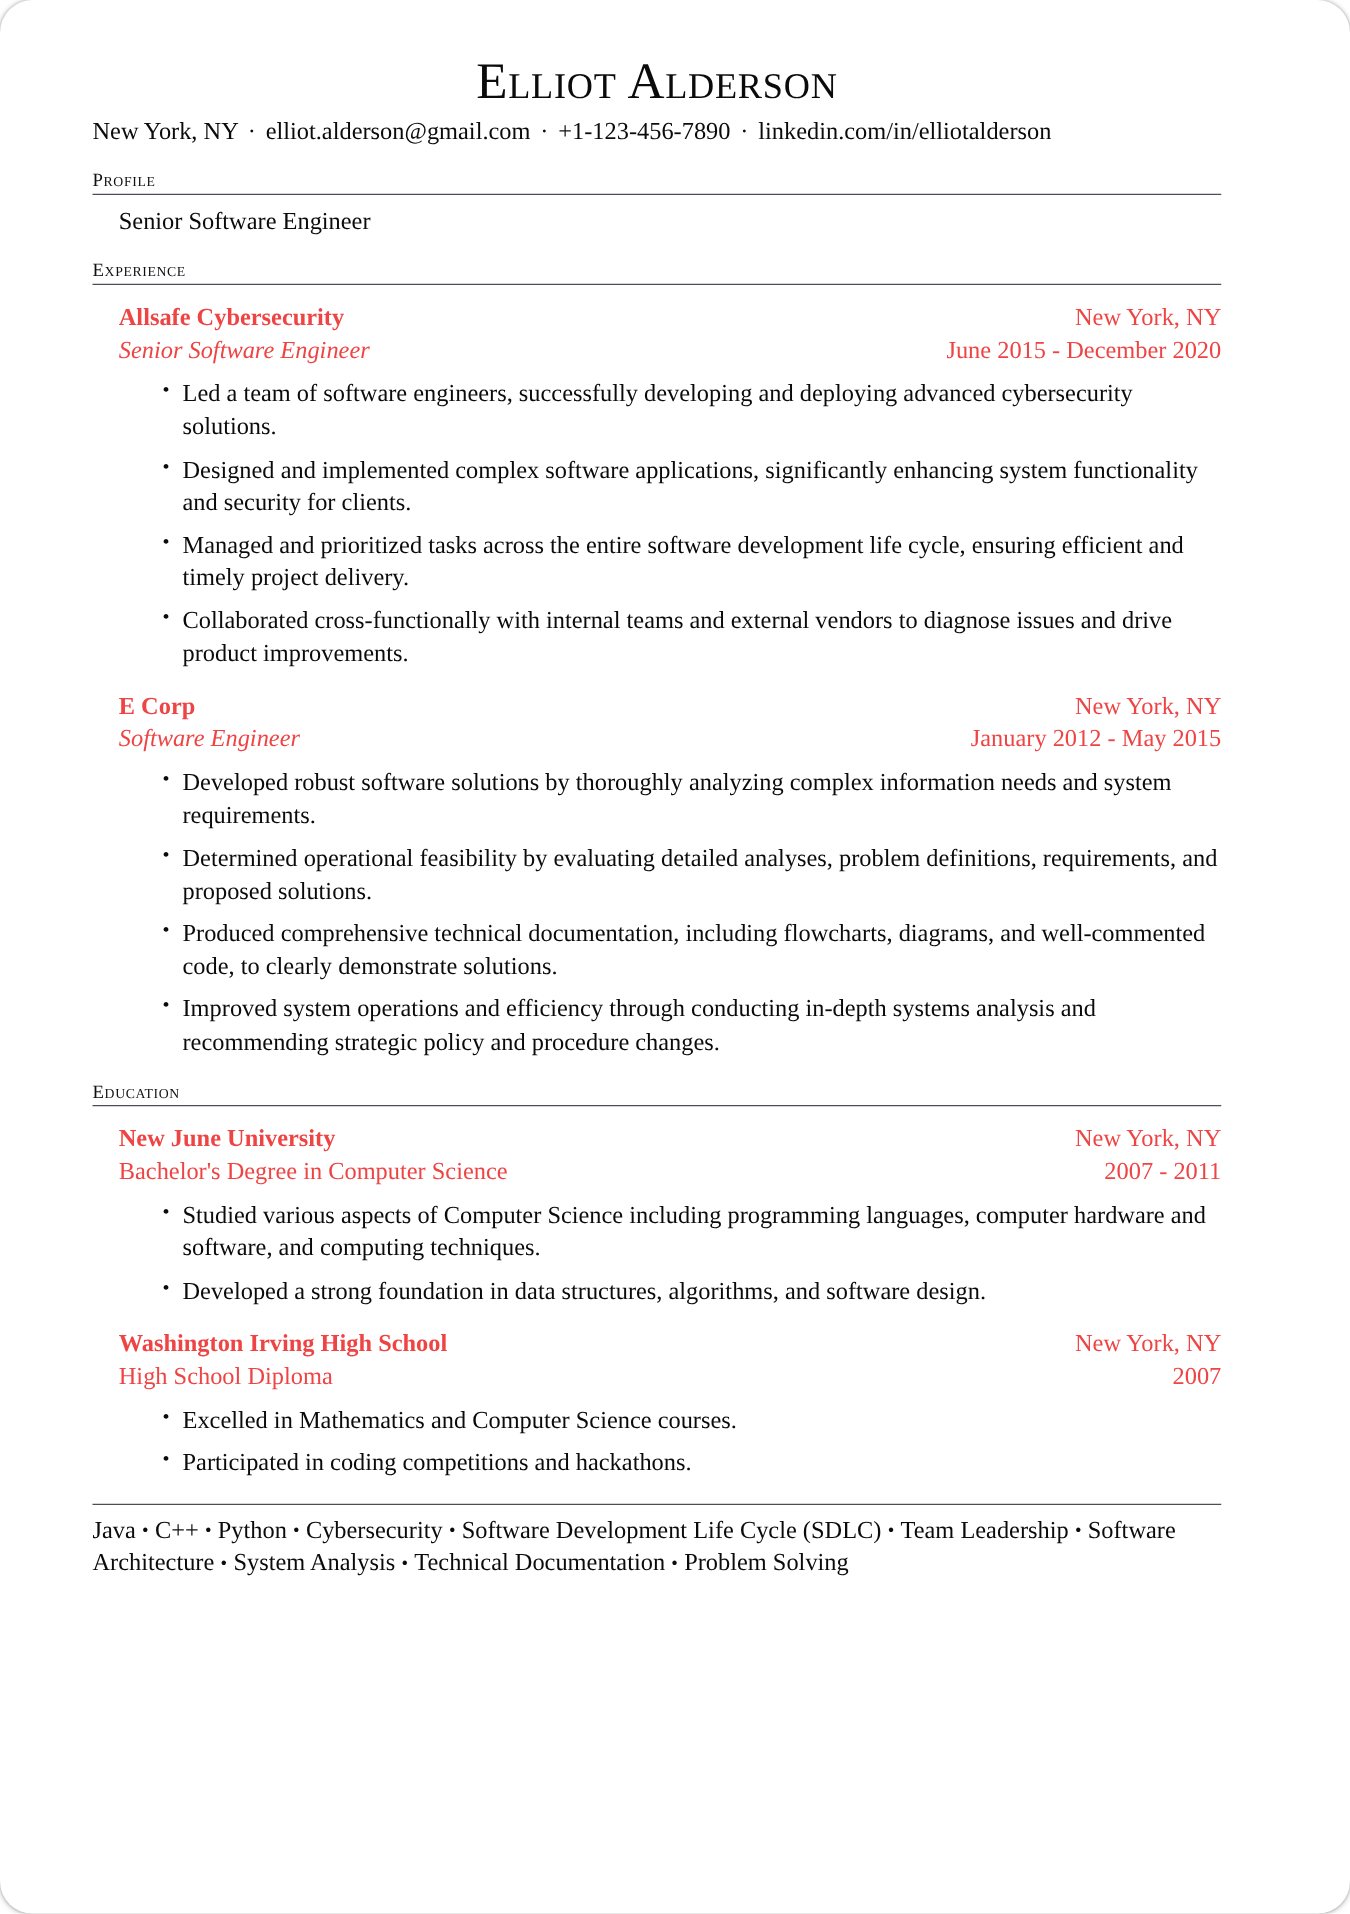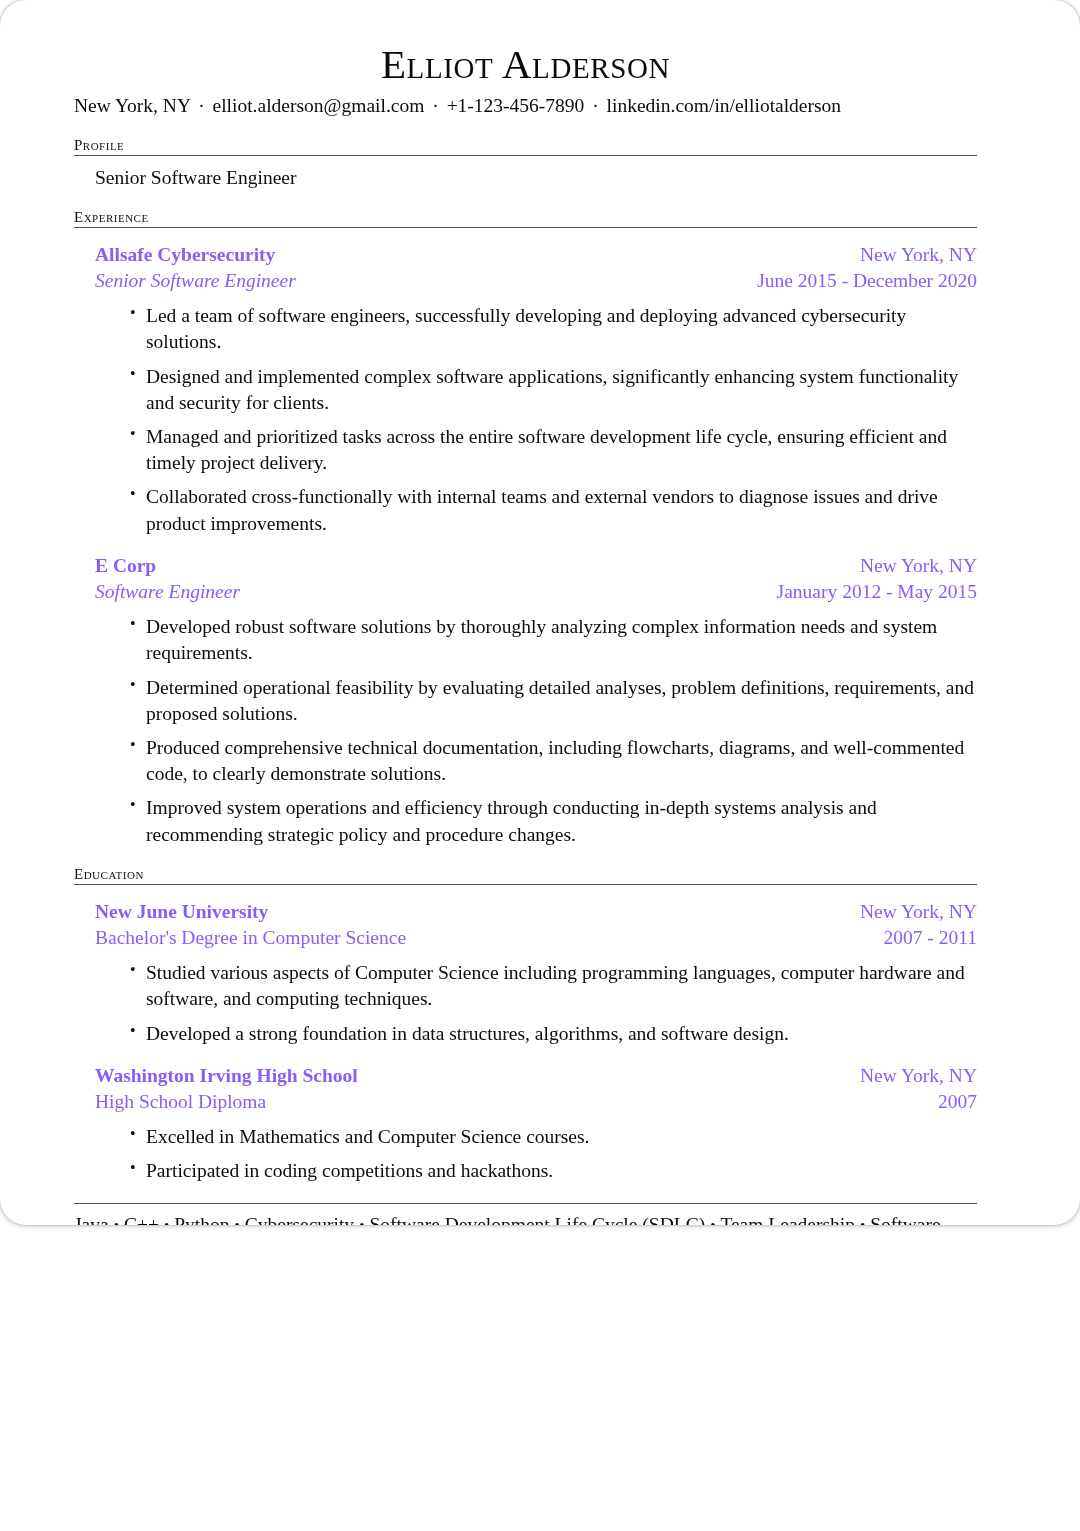--- a/index.html
+++ b/index.html
@@ -10,21 +10,21 @@
   body {
     width: 1080px;
     height: 1531px;
     overflow: hidden;
     font-family: "Liberation Serif", "DejaVu Serif", serif;
   }
 
   .page {
     position: relative;
     width: 1080px;
-    height: 1225px;
+    height: 1531px;
     background: #ffffff;
     border-radius: 26px;
     box-shadow: 0 0 3px rgba(0,0,0,0.30), 0 1px 6px rgba(0,0,0,0.16);
     box-sizing: border-box;
     overflow: hidden;
   }
 
   .sheet {
     position: absolute;
     left: 74px;
@@ -90,21 +90,21 @@
   }
   .entry-row {
     display: flex;
     justify-content: space-between;
     align-items: baseline;
     line-height: 1.34;
   }
   .entry-row .left,
   .entry-row .right {
     font-size: 19.5px;
-    color: #8b5cf6;
+    color: #ef4444;
     white-space: nowrap;
   }
   .org {
     font-weight: bold;
     font-size: 20px;
     margin-left: 21px;
   }
   .role {
     font-style: italic;
     margin-left: 21px;

